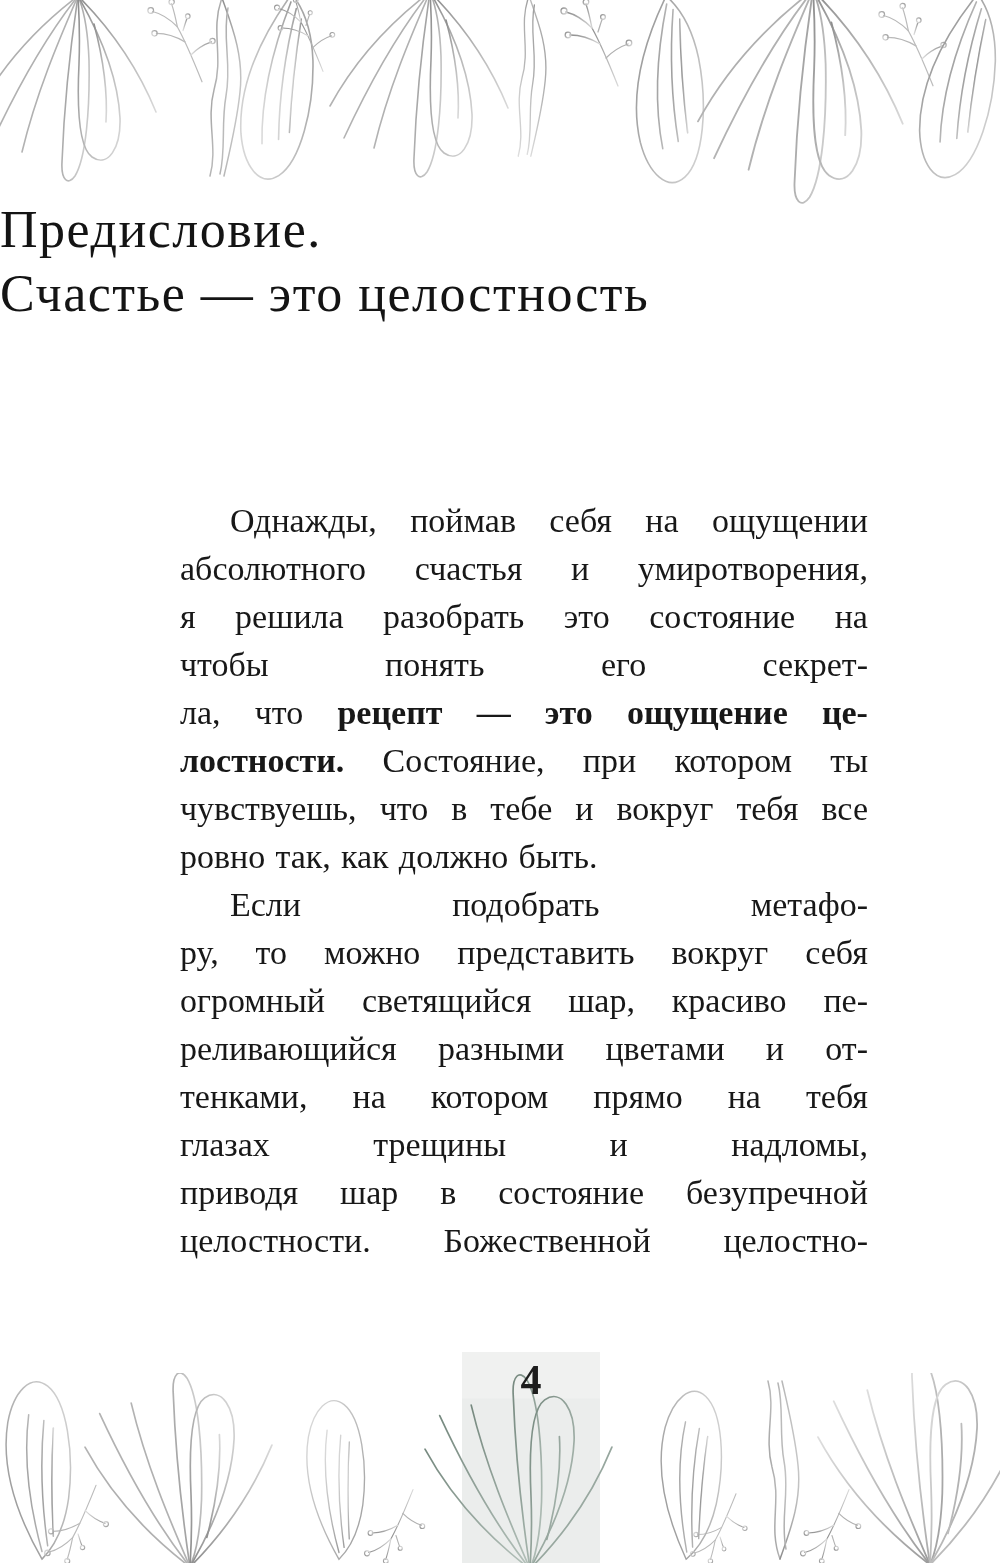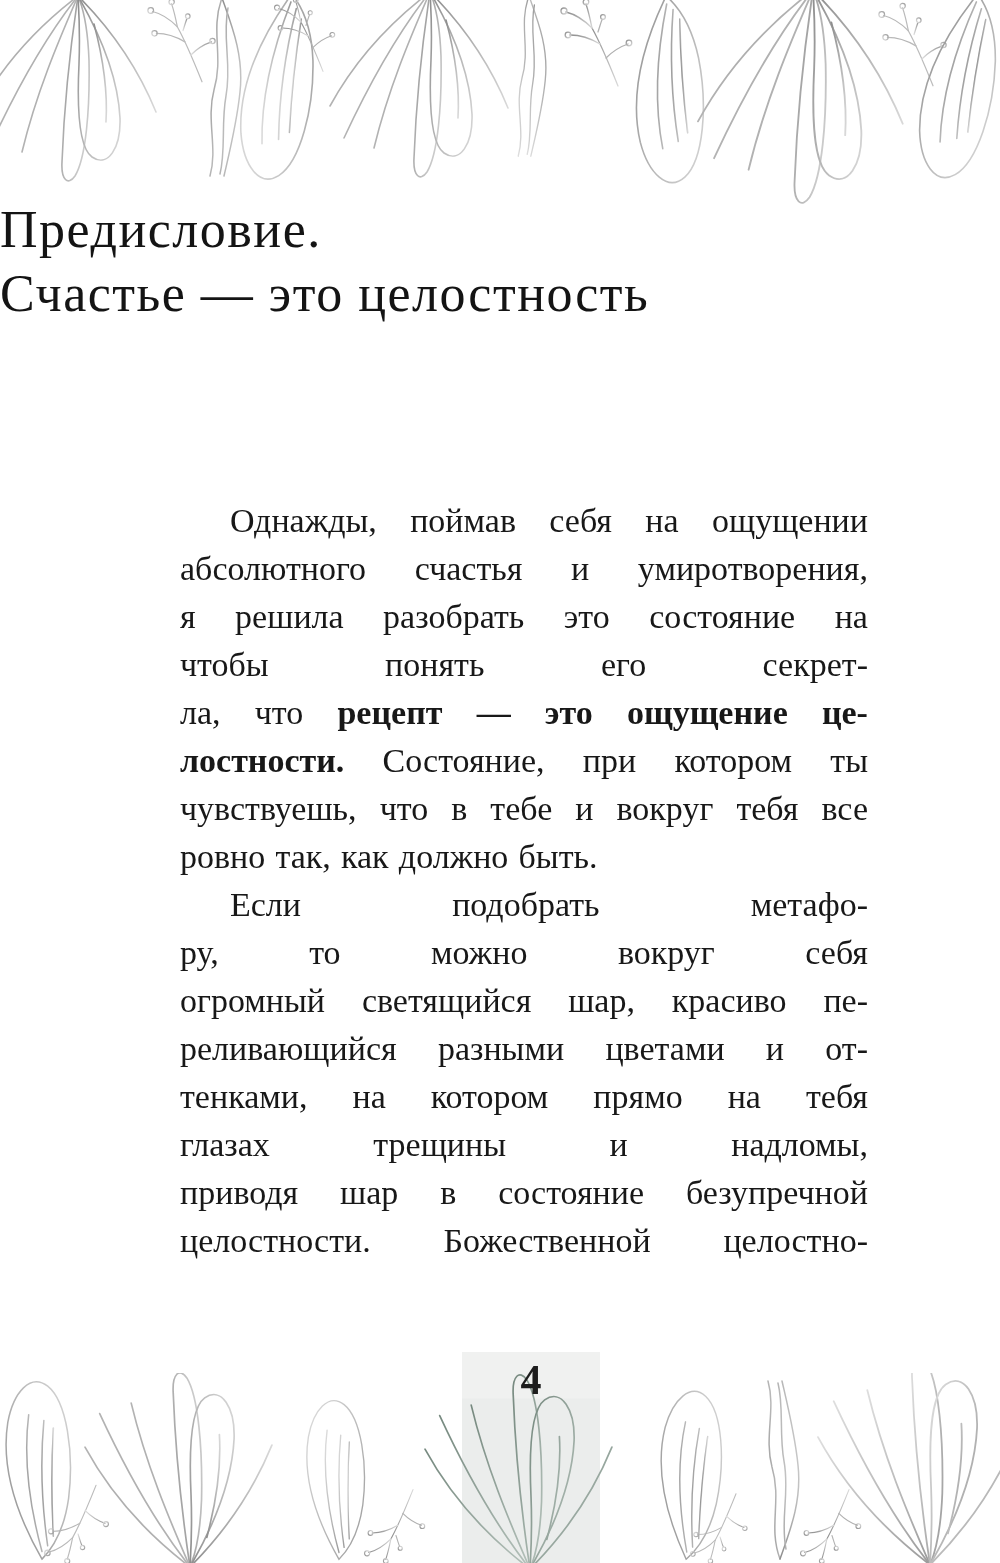--- a/index.html
+++ b/index.html
@@ -195,20 +195,21 @@
       <div>
         <div class="line indent">
           <span>Если</span>
           <span>подобрать</span>
           <span>метафо-</span>
         </div>
         <div class="line">
           <span>ру,</span>
           <span>то</span>
           <span>можно</span>
+          <span>представить</span>
           <span>вокруг</span>
           <span>себя</span>
         </div>
         <div class="line">
           <span>огромный</span>
           <span>светящийся</span>
           <span>шар,</span>
           <span>красиво</span>
           <span>пе-</span>
         </div>

